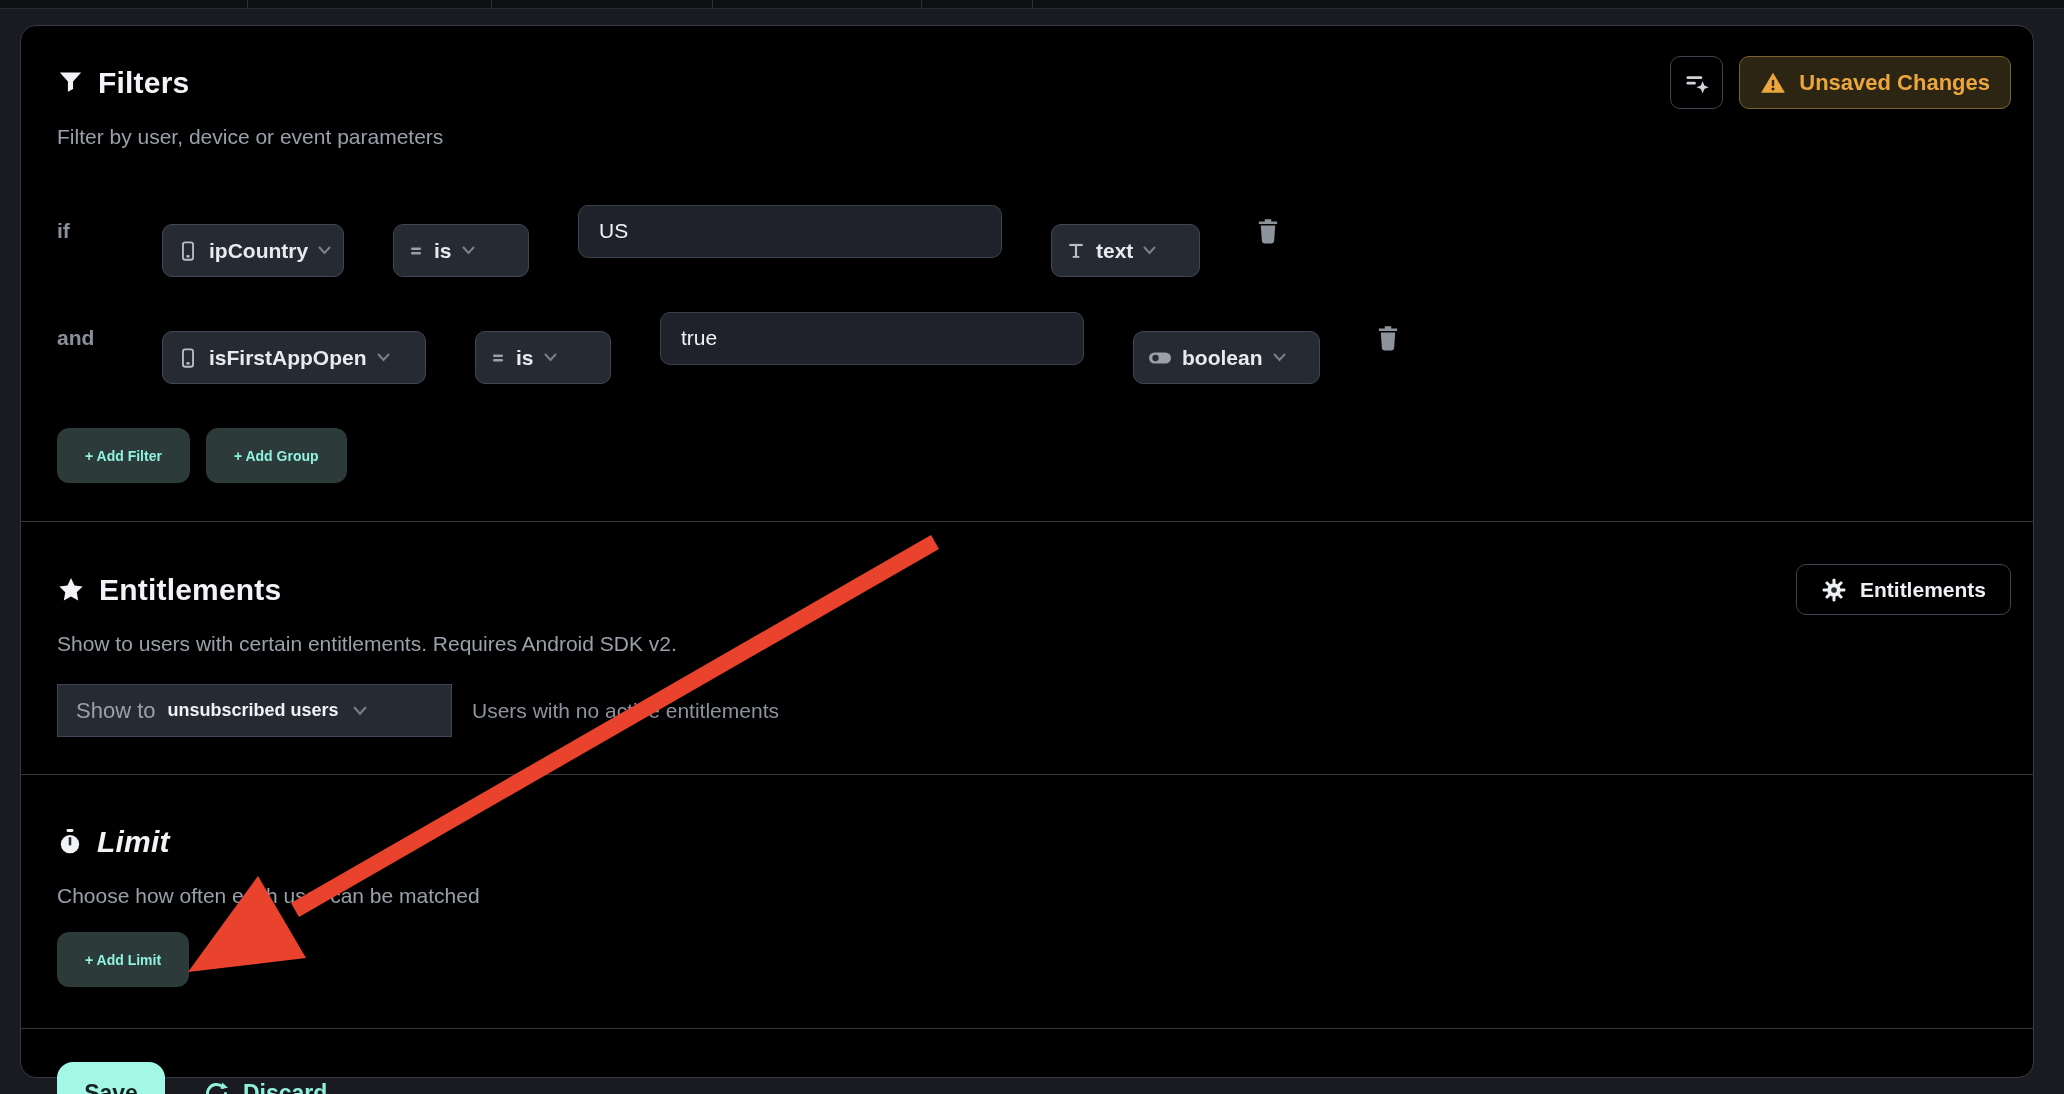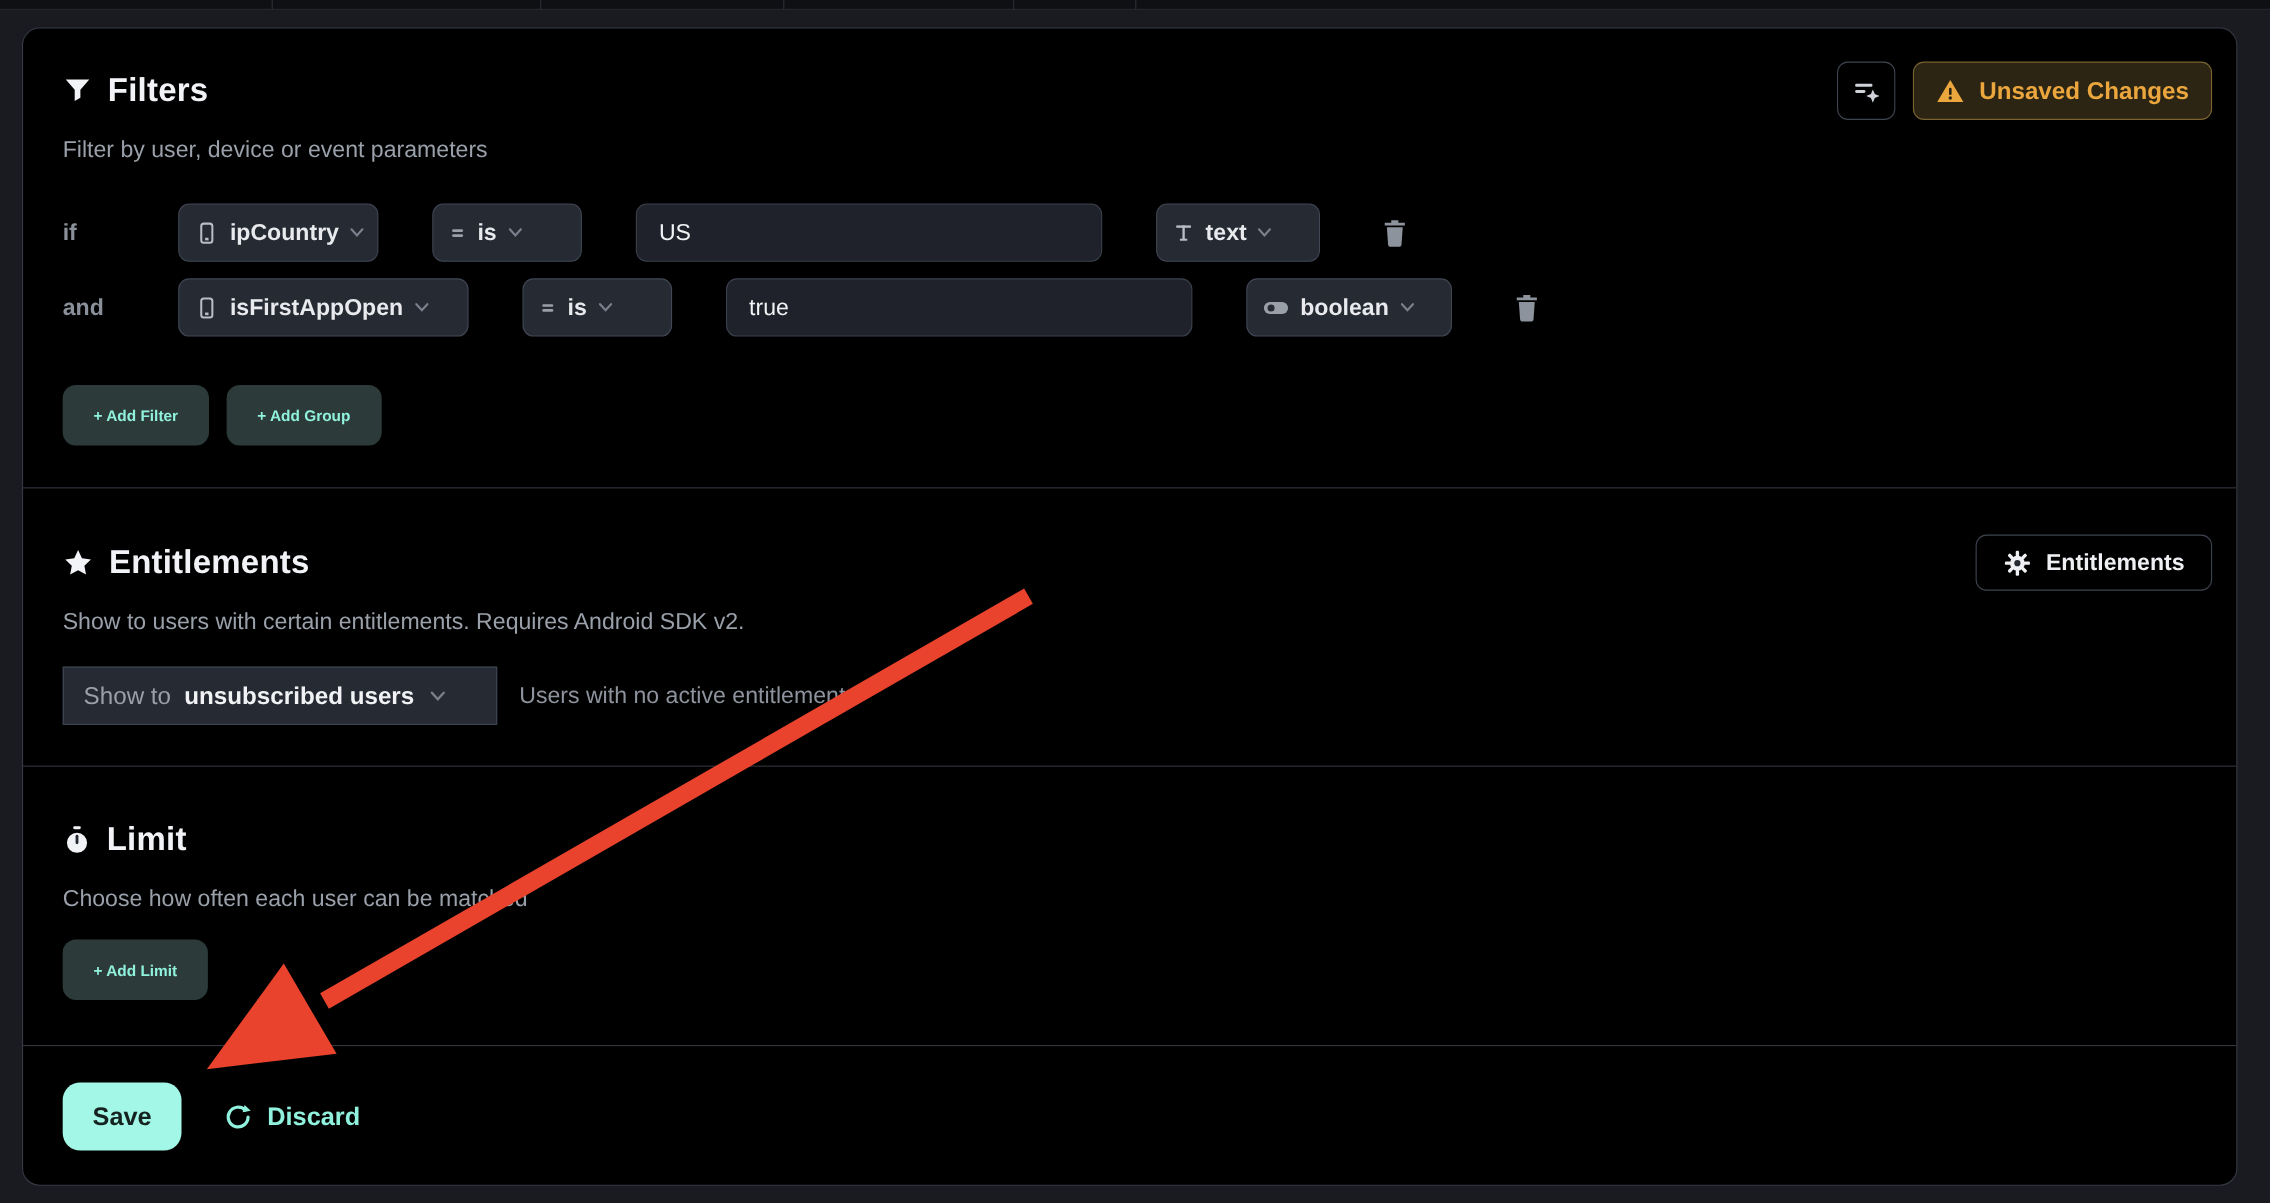--- a/index.html
+++ b/index.html
@@ -28,49 +28,49 @@
   .icon-btn { width:53px; height:53px; border-radius:10px; border:1px solid #3e4450;
     background:transparent; display:flex; align-items:center; justify-content:center; cursor:pointer; }
   .badge { height:53px; display:flex; align-items:center; gap:13px; padding:0 20px;
     background:#2c2514; border:1px solid #7b6231; border-radius:10px;
     color:#eba73d; font-size:22px; font-weight:700; }
 
   .rows { margin-top:34px; display:flex; flex-direction:column; gap:15px; }
   .filter-row { display:flex; align-items:center;gap:34px; }
   .connector { width:56px; margin-right:15px; font-size:21px; color:#8a9099; font-weight:600; }
   .chip { height:53px; background:#262a33; border:1px solid #404654; border-radius:10px;
-    display:flex; align-items:center; padding:0 14px; margin-right:15px; cursor:pointer; flex:none; }
+    display:flex; align-items:center; padding:0 14px; margin-right:15px; cursor:pointer; flex:none;margin-top:39px; }
   .chip .lbl { font-size:21px; color:#e8eaed; font-weight:600; margin:0 10px; white-space:nowrap; }
   .chip-field1 { width:182px; } .chip-field2 { width:264px; }
   .chip-op { width:136px; } .chip-type1 { width:149px; } .chip-type2 { width:187px; }
   .val-input { width:424px; height:53px; background:#1f222a; border:1px solid #3a404c;
     border-radius:10px; color:#f0f2f4; font-size:21px; padding:0 20px; margin-right:15px;
     font-family:"Liberation Sans", sans-serif; outline:none; flex:none; }
   .trash-btn { width:38px; height:38px; background:none; border:none; cursor:pointer;
     display:flex; align-items:center; justify-content:center; }
 
   .add-row { margin-top:44px; display:flex; gap:16px; }
   .add-btn { height:55px; padding:0 28px; border:none; border-radius:12px; background:#2c3a39;
     color:#90f1dd; font-size:14px; font-weight:700; cursor:pointer;
     font-family:"Liberation Sans", sans-serif; }
 
   .divider { height:1px; background:#32363f; margin-left:-36px; margin-right:-22px; }
   .div1 { margin-top:38px; } .div2 { margin-top:37px; } .div3 { margin-top:41px; }
 
   .sec2-head { margin-top:41px; }
-  .sec3-head { margin-top:40px; }
+  .sec3-head { margin-top:40px;font-style:italic; }
   .outline-btn { height:51px; padding:0 24px; border-radius:10px; border:1px solid #3e4450;
     background:transparent; display:flex; align-items:center; gap:13px; cursor:pointer;
     color:#eef0f3; font-size:21px; font-weight:600; font-family:"Liberation Sans", sans-serif; }
 
   .showto-row { margin-top:26px; display:flex; align-items:center; }
   .showto { width:395px; height:53px; border:1px solid #404654; border-radius:0;
     display:flex; align-items:center; padding:0 18px; cursor:pointer; background:#262a33; }
   .showto .pre { font-size:22px; color:#99a0a9; }
-  .showto .val { font-size:22px; color:#f0f2f4; font-weight:700; margin-left:12px; }
+  .showto .val { font-size:18px; color:#f0f2f4; font-weight:700; margin-left:12px; }
   .showto .chev { margin-left:14px; }
   .helper { margin-left:20px; font-size:21px; color:#8d939c; }
 
   .addlimit-row { margin-top:22px; }
 
   .footer { margin-top:33px; display:flex; align-items:center; gap:38px; }
   .save-btn { width:108px; height:62px; border:none; border-radius:16px; background:#a2f7e6;
     color:#15221f; font-size:23px; font-weight:700; cursor:pointer;
     font-family:"Liberation Sans", sans-serif; }
   .discard-btn { display:flex; align-items:center; gap:13px; background:none; border:none;

